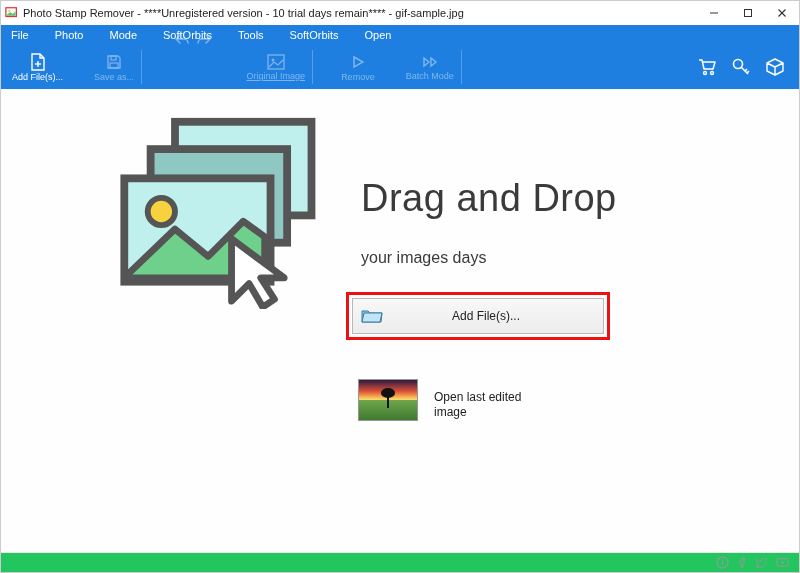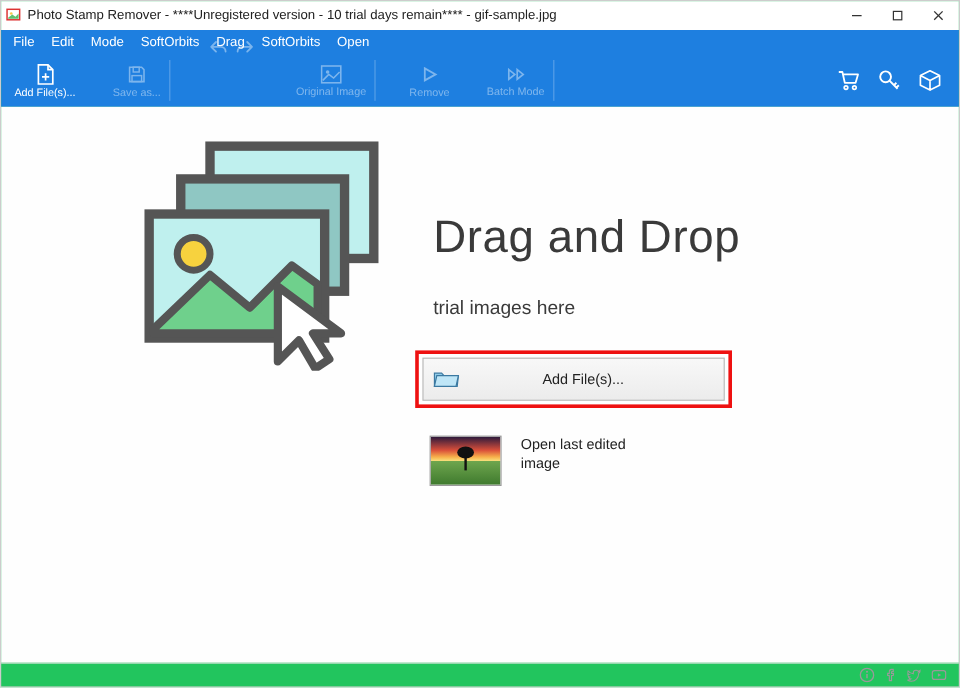--- a/index.html
+++ b/index.html
@@ -9,21 +9,21 @@
 
   
   .titlebar { height: 24px; display: flex; align-items: center; padding: 0 0 0 4px; font-size: 11px; color: #222; background: #fff; }
   .titlebar .app-icon { width: 14px; height: 14px; margin-right: 4px; display: flex; align-items: center; justify-content: center; }
   .titlebar .title-text { flex: 0 0 auto; }
   .titlebar .spacer { flex: 1; }
   .winbtn { width: 34px; height: 24px; display: flex; align-items: center; justify-content: center; color: #333; font-size: 10px; }
   .winbtn svg { width: 10px; height: 10px; }
 
   
-  .menubar { height: 20px; background: #1e7fe0; display: flex; align-items: center; padding: 0 4px; gap: 2px; }
+  .menubar { height: 20px; background: #1e7fe0; display: flex; align-items: center; padding: 0 4px; gap: 14px; }
   .menuitem { color: #fff; font-size: 11px; padding: 1px 6px; }
 
   
   .toolbar { height: 44px; background: #1e7fe0; display: flex; align-items: center; padding: 0 6px; color: #fff; }
   .tool { display: flex; flex-direction: column; align-items: center; justify-content: center; font-size: 9px; padding: 2px 5px; min-width: 32px; height: 40px; }
   .tool .icon { height: 18px; display: flex; align-items: center; justify-content: center; margin-bottom: 1px; }
   .tool.disabled { opacity: 0.42; margin-left: 21px; }
   .tool-sep { width: 1px; height: 34px; background: rgba(255,255,255,0.25); margin: 0 2px; }
   .tool-row .icon-row { display:flex; gap:6px; height:18px; align-items:center; }
   .toolbar-spacer { flex: 1; }
@@ -36,21 +36,21 @@
   .illus { position: absolute; left: 105px; top: 25px; width: 216px; height: 195px; }
 
   .headline { position: absolute; left: 360px; top: 88px; font-size: 38px; font-weight: 300; color: #3a3a3a; letter-spacing: 0.5px; }
   .subline  { position: absolute; left: 360px; top: 160px; font-size: 16px; font-weight: 400; color: #3a3a3a; }
 
   .addfiles-wrap { position: absolute; left: 345px; top: 203px; width: 264px; height: 48px; border: 3px solid #e11; padding: 3px; }
   .addfiles-btn { width: 100%; height: 100%; background: linear-gradient(#f8f8f8,#ececec); border: 1px solid #b8b8b8; display: flex; align-items: center; font-size: 12px; color: #222; }
   .addfiles-btn .ficon { width: 22px; height: 16px; margin: 0 10px 0 8px; }
   .addfiles-btn .lbl { flex:1; text-align:center; padding-right:24px; }
 
-  .lastedit { position: absolute; left: 357px; top: 274px; display: flex; align-items: flex-start; gap: 16px; }
+  .lastedit { position: absolute; left: 357px; top: 290px; display: flex; align-items: flex-end; gap: 16px; }
   .thumb { width: 60px; height: 42px; border:1px solid #999; position:relative; overflow:hidden; }
   .thumb .sky { position:absolute; inset:0; background: linear-gradient(to bottom, #2d1a3c 0%, #d94f3a 28%, #f7b04b 42%, #f9de7a 50%, #6fa64e 50%, #3f7a2e 100%); }
   .thumb .tree { position:absolute; left:28px; top:14px; width:2px; height:14px; background:#111; }
   .thumb .crown { position:absolute; left:22px; top:8px; width:14px; height:10px; background:#111; border-radius:50%; }
   .lastedit-text { font-size: 12px; color: #222; width: 110px; line-height: 1.3; }
 
   
   .footer { height: 20px; border-top: 1px solid #e6e6e6; display:flex; align-items:center; justify-content:flex-end; padding-right:10px; gap:6px; }
   .footer .sicon { width:14px; height:14px; display:flex; align-items:center; justify-content:center; color:#999; }
   .footer .sicon svg { width:13px; height:13px; }
@@ -85,24 +85,24 @@
     <div class="winbtn">
       <svg viewBox="0 0 10 10">
           <line x1="1.5" y1="1.5" x2="8.5" y2="8.5" stroke="#333" stroke-width="1.1"></line>
           <line x1="8.5" y1="1.5" x2="1.5" y2="8.5" stroke="#333" stroke-width="1.1"></line>
         </svg>
     </div>
   </div>
 
   <div class="menubar">
     <span class="menuitem">File</span>
-    <span class="menuitem">Edit</span>
+    <span class="menuitem">Photo</span>
     <span class="menuitem">Mode</span>
     <span class="menuitem">SoftOrbits</span>
-    <span class="menuitem">Drag</span>
+    <span class="menuitem">Tools</span>
     <span class="menuitem">SoftOrbits</span>
     <span class="menuitem">Open</span>
   </div>
 
   <div class="toolbar">
     <div class="tool">
       <span class="icon">
         <svg width="16" height="18" viewBox="0 0 16 18">
             <path d="M2 1 H10 L14 5 V17 H2 Z" fill="none" stroke="#fff" stroke-width="1.4"></path>
             <path d="M10 1 V5 H14" fill="none" stroke="#fff" stroke-width="1.4"></path>
@@ -135,21 +135,21 @@
       <span><span>Undo</span> <span>Redo</span></span>
     </div>
     <div class="tool disabled">
       <span class="icon">
         <svg width="18" height="16" viewBox="0 0 18 16">
             <rect x="1" y="1" width="16" height="14" fill="none" stroke="#fff" stroke-width="1.3"></rect>
             <circle cx="6" cy="6" r="1.5" fill="#fff"></circle>
             <path d="M2 13 L7 8 L11 11 L16 6" fill="none" stroke="#fff" stroke-width="1.3"></path>
           </svg>
       </span>
-      <span style="white-space:normal;text-align:left;line-height:1;">Original Image</span>
+      <span style="white-space:normal;text-align:left;line-height:1;text-decoration:underline;">Original Image</span>
     </div>
     <div class="tool-sep"></div>
     <div class="tool disabled">
       <span class="icon">
         <svg width="14" height="14" viewBox="0 0 14 14">
             <path d="M3 2 L12 7 L3 12 Z" fill="none" stroke="#fff" stroke-width="1.5"></path>
           </svg>
       </span>
       <span>Remove</span>
     </div>
@@ -196,21 +196,21 @@
 
         <rect x="18" y="66" width="150" height="106" fill="#bff0ee" stroke="#555" stroke-width="8"></rect>
         <circle cx="56" cy="100" r="14" fill="#f7d23e" stroke="#555" stroke-width="6"></circle>
         <path d="M22 164 L70 118 L104 146 L140 110 L162 126 L162 168 L22 168 Z" fill="#6fd08c" stroke="#555" stroke-width="7" stroke-linejoin="round"></path>
 
         <path d="M128 128 L128 192 L146 174 L160 198 L172 190 L158 168 L182 168 Z" fill="#fff" stroke="#555" stroke-width="7" stroke-linejoin="round"></path>
       </svg>
     </div>
 
     <div class="headline">Drag and Drop</div>
-    <div class="subline">trial images here</div>
+    <div class="subline">your images days</div>
 
     <div class="addfiles-wrap">
       <div class="addfiles-btn">
         <span class="ficon">
           <svg viewBox="0 0 22 16" width="22" height="16">
               <path d="M1 3 L1 14 L20 14 L21 5 L9 5 L7 3 Z" fill="#8fcbe8" stroke="#3b79a1" stroke-width="1"></path>
               <path d="M3 5 L21 5 L19 14 L1 14 Z" fill="#bfe6f7" stroke="#3b79a1" stroke-width="1"></path>
             </svg>
         </span>
         <span class="lbl">Add File(s)...</span>

